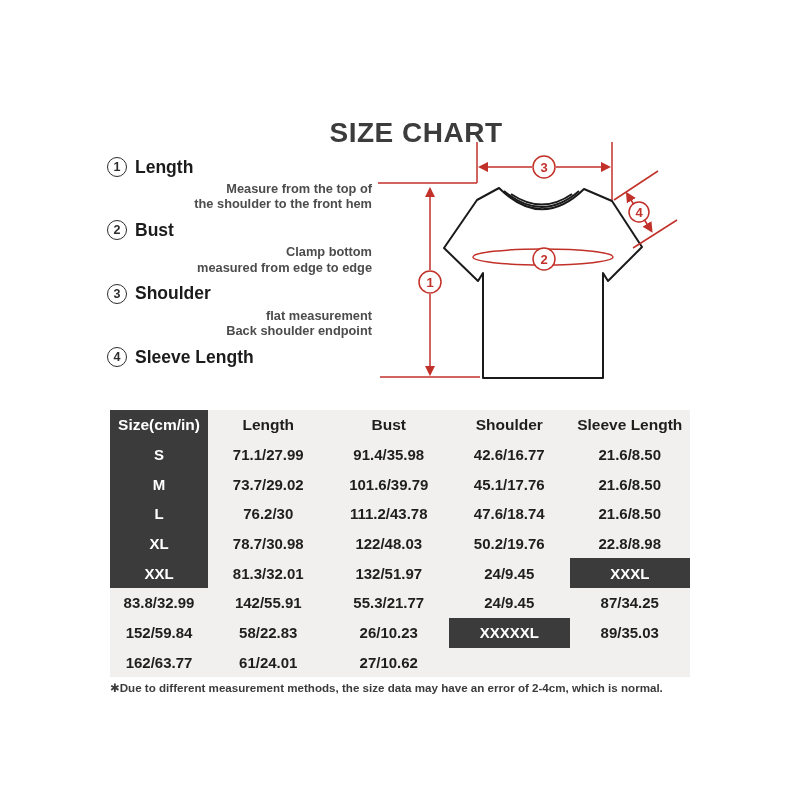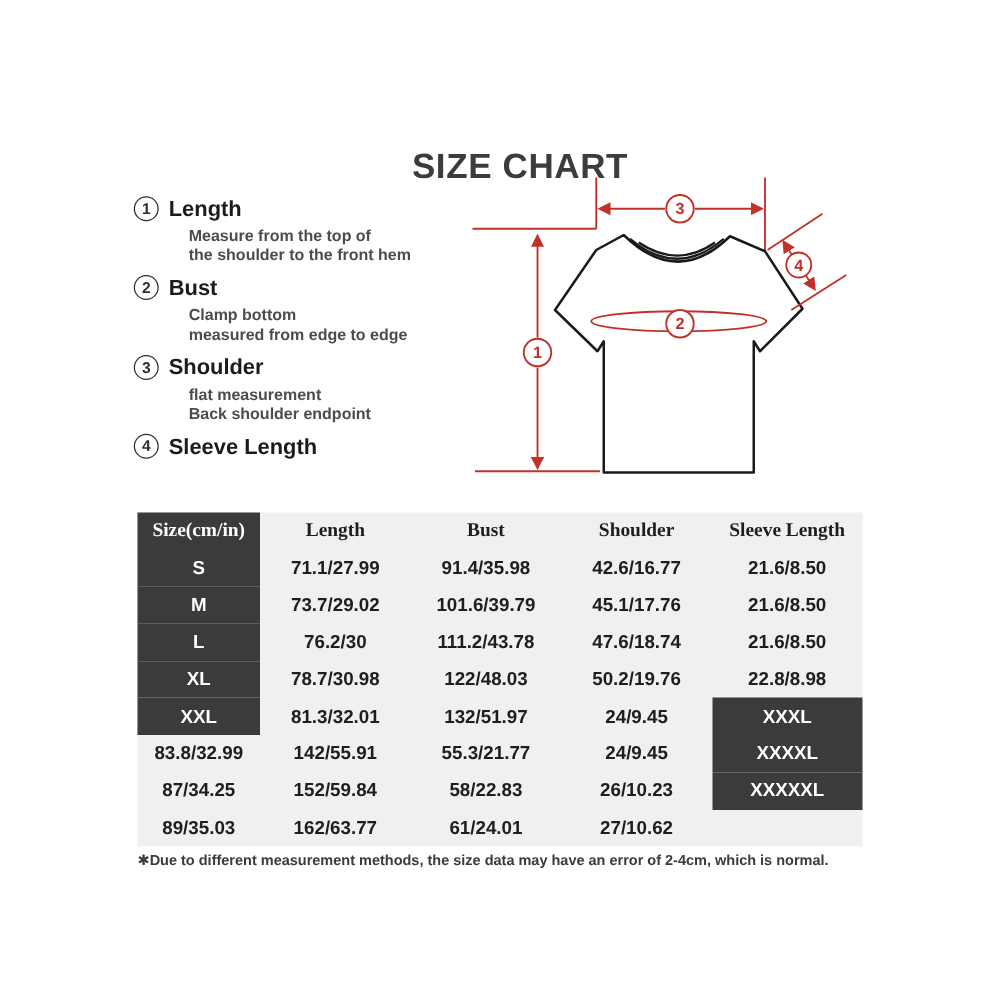--- a/index.html
+++ b/index.html
@@ -15,21 +15,21 @@
   
   .guide{position:absolute;left:107px;top:154px;width:265px;}
   .guide-item{margin-bottom:4px;}
   .guide-head{display:flex;align-items:center;gap:8px;height:26px;}
   .num-circle{
     width:20px;height:20px;box-sizing:border-box;border:1.8px solid #2d2d2d;border-radius:50%;
     display:flex;align-items:center;justify-content:center;
     font-size:12.5px;font-weight:bold;color:#2d2d2d;flex:0 0 auto;
   }
   .guide-label{font-size:17.5px;font-weight:bold;color:#1b1b1b;white-space:nowrap;}
-  .guide-desc{margin:1px 0 6px 44px;}
+  .guide-desc{margin:1px 0 6px 28px;text-align:right;}
   .guide-desc-line{font-size:12.8px;font-weight:bold;color:#4c4c4c;line-height:15.2px;white-space:nowrap;}
   
   .diagram{position:absolute;left:370px;top:130px;width:320px;height:280px;}
   .diagram svg{display:block;width:100%;height:100%;}
   .red-line{stroke:#c23129;stroke-width:1.5;fill:none;}
   .shirt{stroke:#1a1a1a;stroke-width:2;fill:#ffffff;stroke-linejoin:round;}
   .collar{stroke:#1a1a1a;stroke-width:1.8;fill:none;}
   .callout-circle{fill:#ffffff;stroke:#c23129;stroke-width:1.5;}
   .callout-num{
     fill:#c23129;font-size:13px;font-weight:bold;text-anchor:middle;
@@ -37,21 +37,21 @@
   }
   
   .size-table{
     position:absolute;left:110px;top:410px;width:580px;
     display:grid;grid-template-columns:98px repeat(4,1fr);background:#f1f0ef;
   }
   .cell{
     height:29.7px;display:flex;align-items:center;justify-content:center;
     font-size:15px;font-weight:bold;color:#1e1e1e;white-space:nowrap;
   }
-  .cell.head{font-size:15.5px;font-family:Liberation Serif, serif;}
+  .cell.head{font-size:15.5px;}
   .cell.dark{background:#3b3b3b;color:#ffffff;}
   .footnote{
     position:absolute;left:110px;top:681px;width:580px;
     font-size:11.6px;font-weight:bold;color:#3b3b3b;
   }
 </style>
 </head>
 <body>
 
 <div class="page">
@@ -172,21 +172,20 @@
       <div class="cell">22.8/8.98</div>
       <div class="cell dark">XXL</div>
       <div class="cell">81.3/32.01</div>
       <div class="cell">132/51.97</div>
       <div class="cell">24/9.45</div>
       <div class="cell dark">XXXL</div>
       <div class="cell">83.8/32.99</div>
       <div class="cell">142/55.91</div>
       <div class="cell">55.3/21.77</div>
       <div class="cell">24/9.45</div>
-      <div class="cell dark">XXXXL</div>
       <div class="cell">87/34.25</div>
       <div class="cell">152/59.84</div>
       <div class="cell">58/22.83</div>
       <div class="cell">26/10.23</div>
       <div class="cell dark">XXXXXL</div>
       <div class="cell">89/35.03</div>
       <div class="cell">162/63.77</div>
       <div class="cell">61/24.01</div>
       <div class="cell">27/10.62</div>
     </div>

